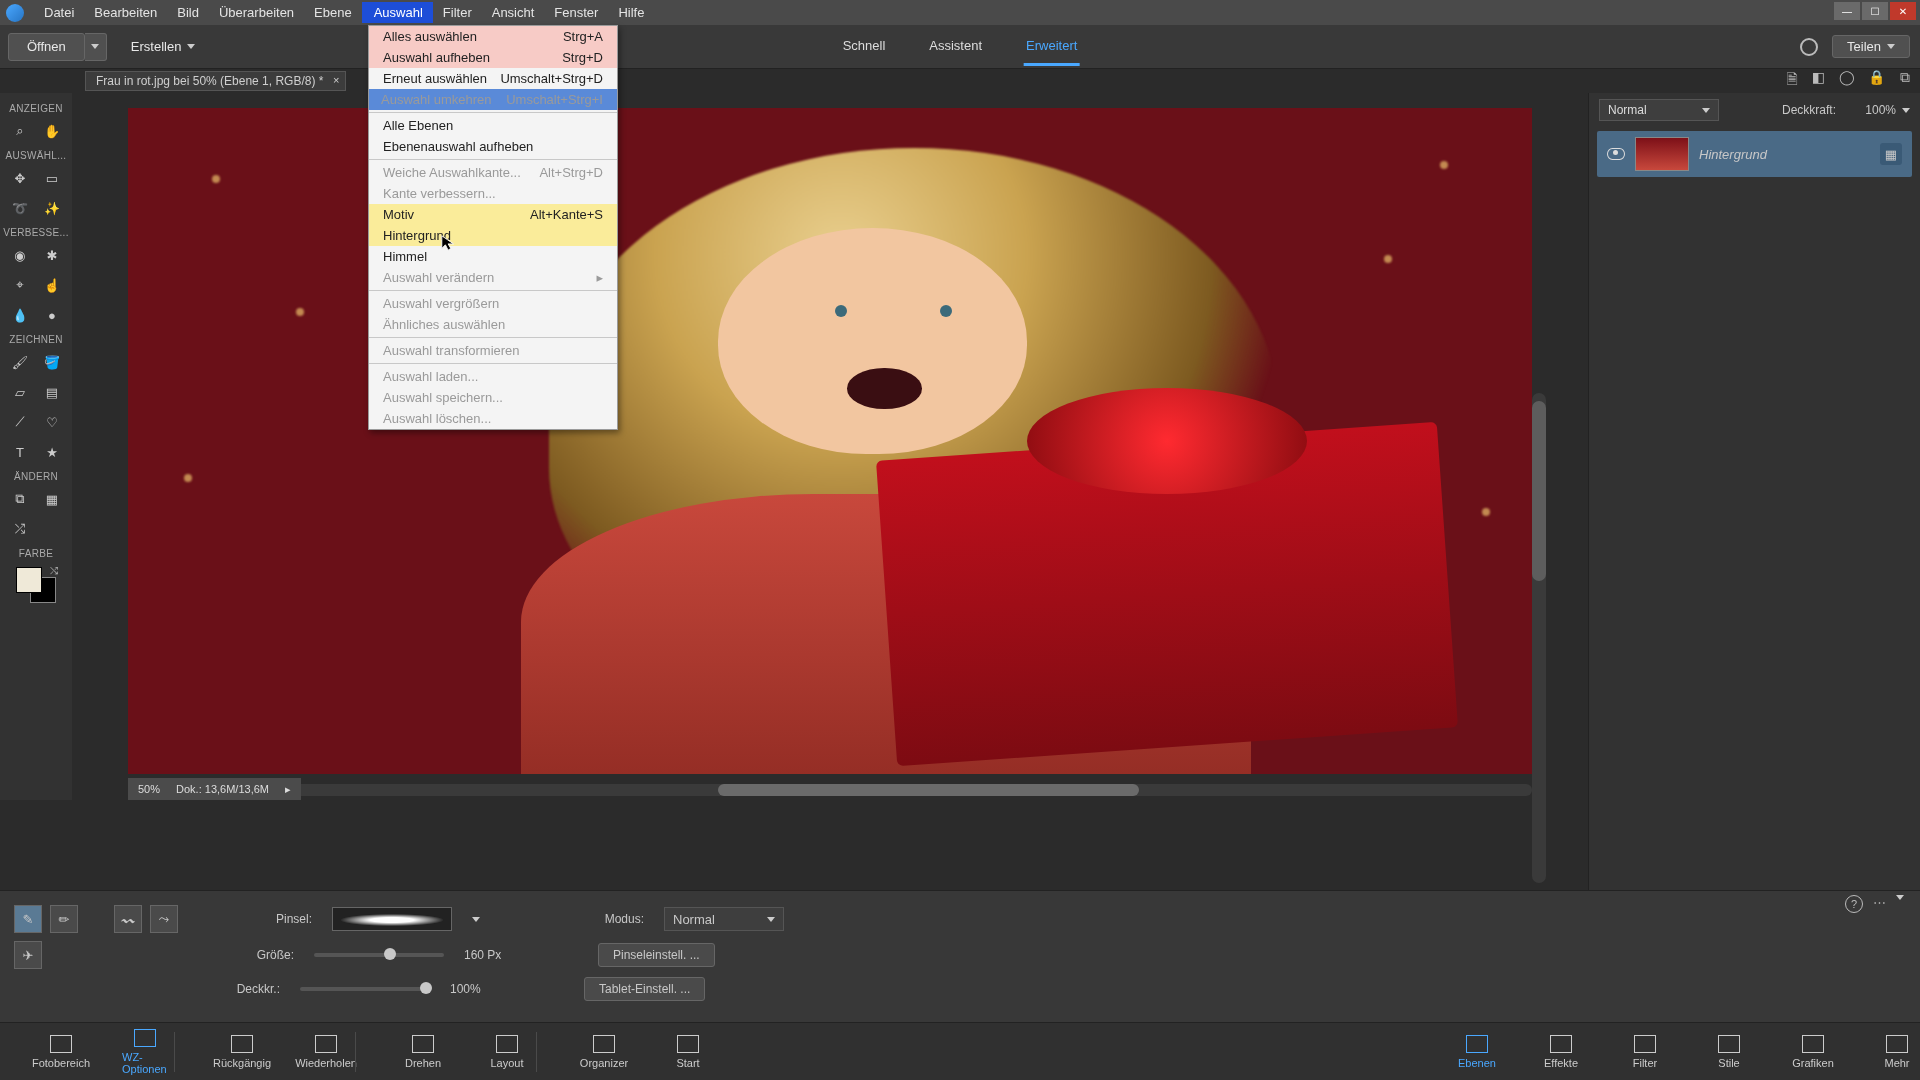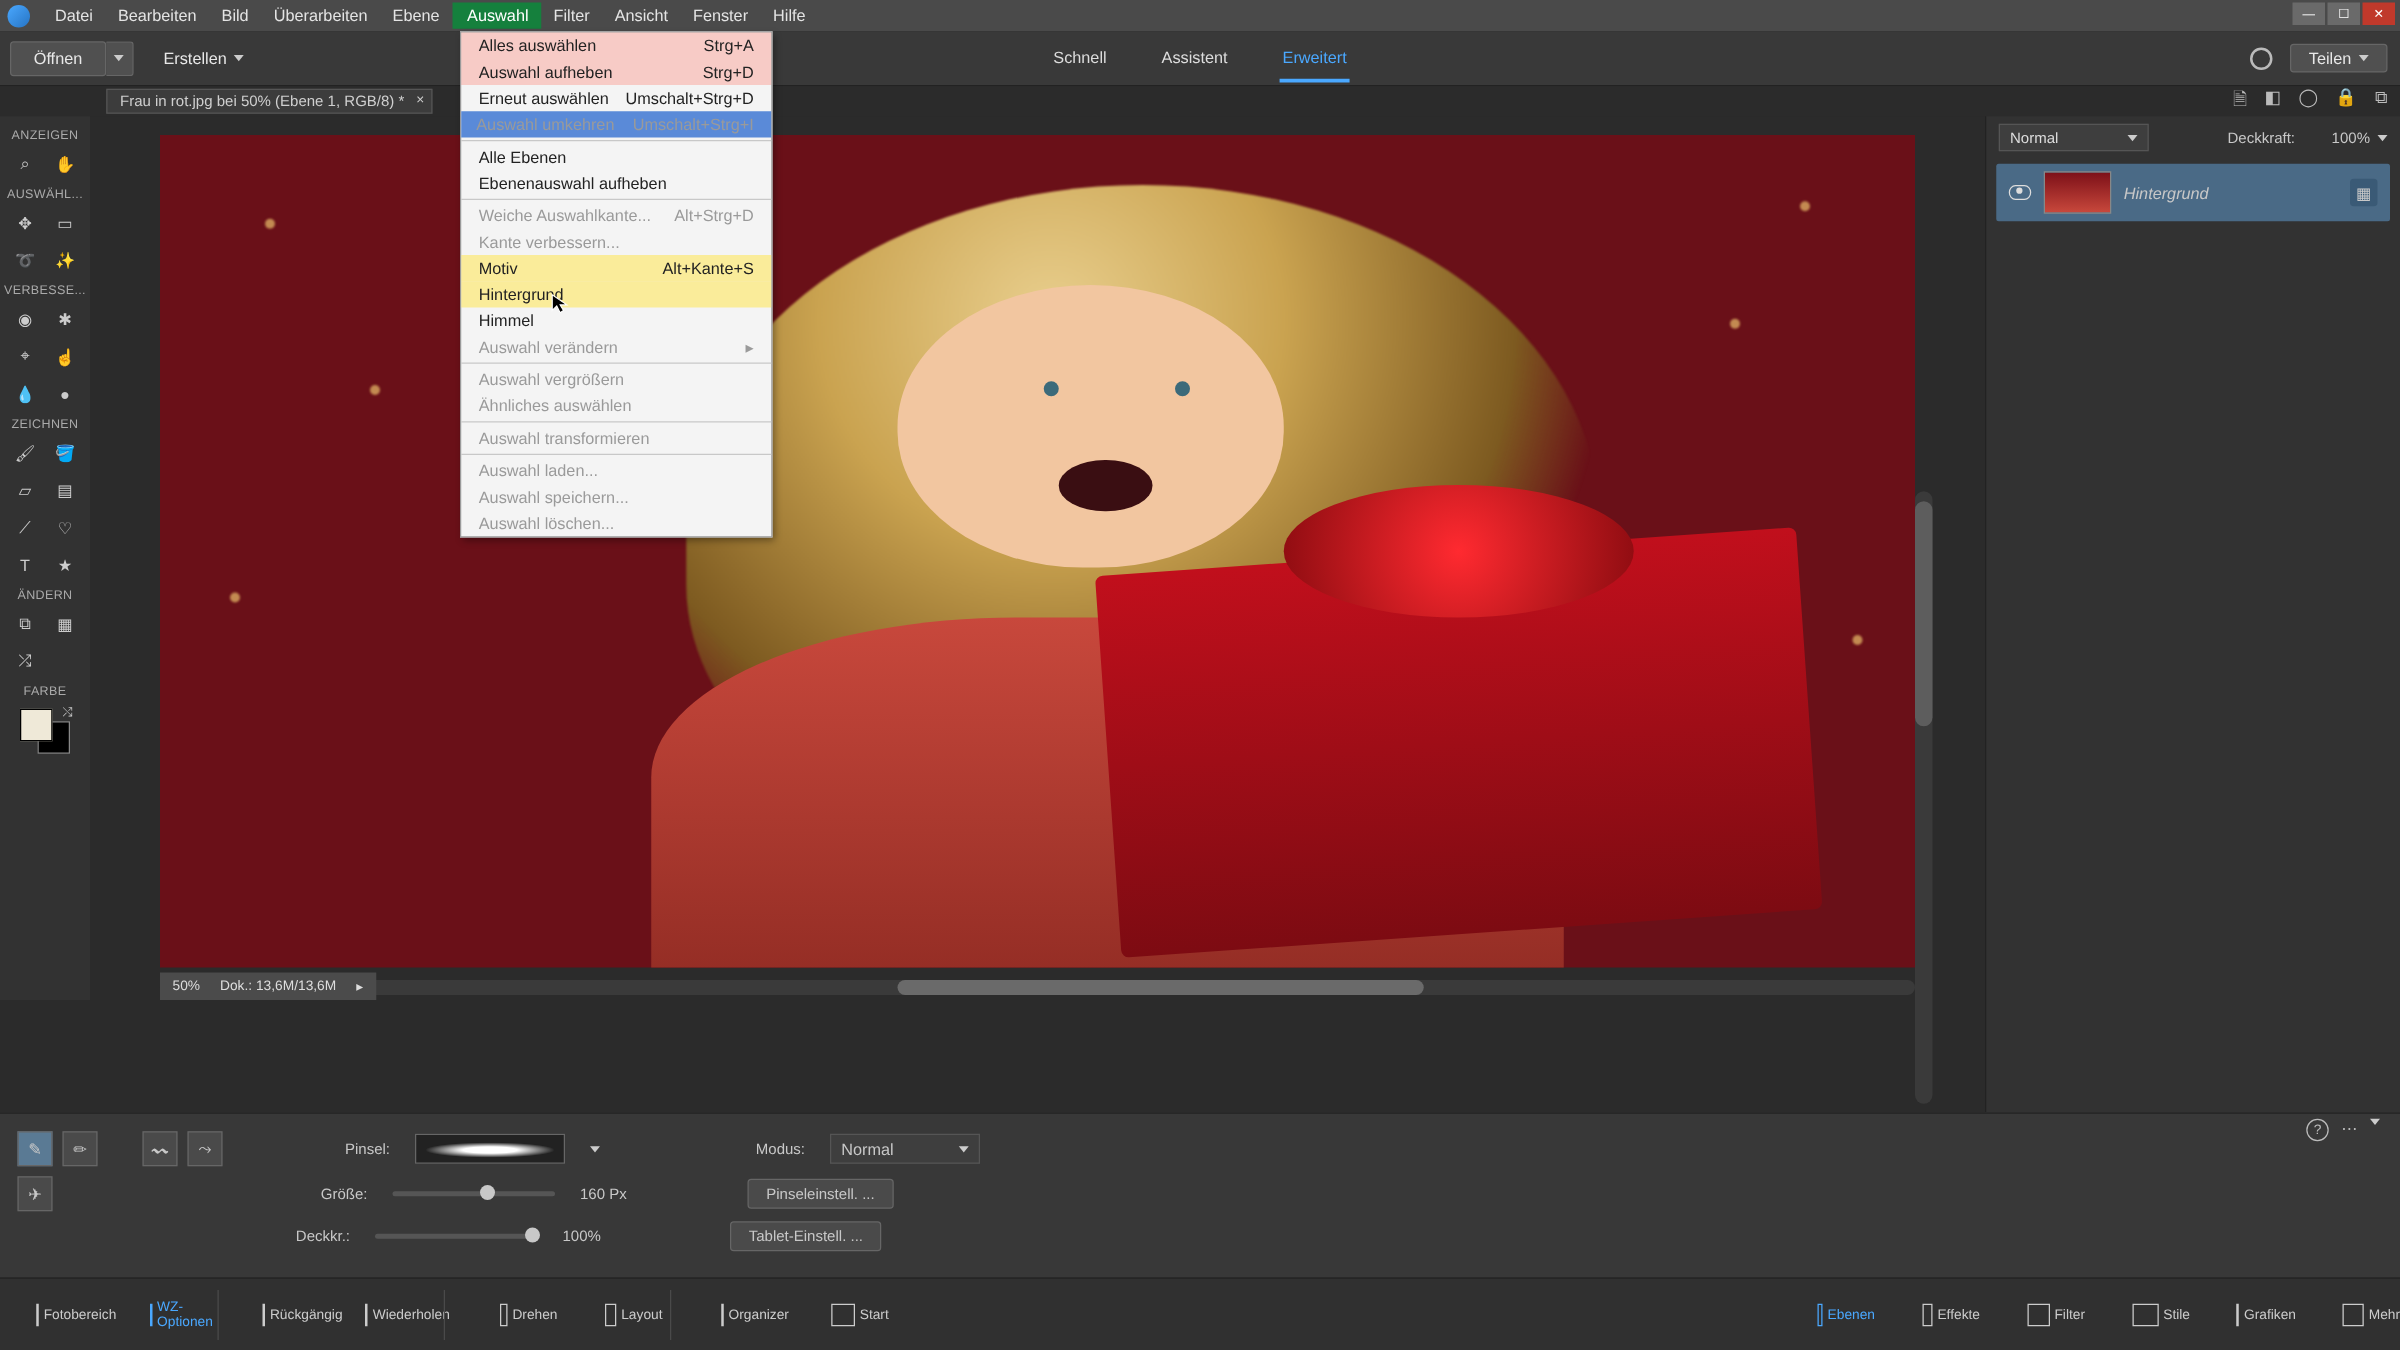--- a/index.html
+++ b/index.html
@@ -3,21 +3,21 @@
 <meta charset="utf-8">
 <style>
 * { margin: 0; padding: 0; box-sizing: border-box; font-family: "Segoe UI", Tahoma, sans-serif; }
 html, body { width: 1920px; height: 1080px; overflow: hidden; background: #2b2b2b; color: #c8c8c8; font-size: 13px; }
 
 
 .titlebar { height: 25px; background: #4a4a4a; display: flex; align-items: center; padding: 0 6px; position: relative; }
 .app-icon { width: 18px; height: 18px; border-radius: 50%; background: linear-gradient(135deg,#4aa8ff,#2674c4); margin-right: 10px; }
 .menubar { display: flex; gap: 0; }
 .menubar-item { padding: 3px 10px; cursor: default; color: #e4e4e4; }
-.menubar-item.open { background: #15803d; color: #fff; padding-left: 12px; }
+.menubar-item.open { background: #1d4ed8; color: #fff; padding-left: 12px; }
 .win-controls { position: absolute; right: 4px; top: 2px; display: flex; gap: 2px; }
 .win-btn { width: 26px; height: 18px; background: #6a6a6a; display: flex; align-items: center; justify-content: center; font-size: 10px; color: #fff; }
 .win-btn.close { background: #c0392b; }
 
 
 .actionbar { height: 44px; background: #393939; display: flex; align-items: center; padding: 0 8px; position: relative; border-bottom: 1px solid #222; }
 .open-btn  { background: #505050; border: 1px solid #666; border-radius: 3px; padding: 4px 18px; display: flex; align-items: center; gap: 6px; cursor: pointer; color: #e8e8e8; }
 .open-split{ width: 22px; height: 28px; background: #505050; border: 1px solid #666; border-left: none; border-radius: 0 3px 3px 0; display:flex;align-items:center;justify-content:center; }
 .create-btn{ margin-left: 24px; display:flex; gap:6px; align-items:center; cursor:pointer; color:#e8e8e8; }
 .caret { width:0;height:0;border-left:4px solid transparent;border-right:4px solid transparent;border-top:5px solid #ccc; }
@@ -99,21 +99,21 @@
 .ob-slider .knob{ position:absolute; top:-5px; width:12px;height:12px;border-radius:50%;background:#c8c8c8;}
 .ob-val { width:54px; font-size:12px;}
 .ob-btn { background:#4a4a4a;border:1px solid #666;border-radius:3px;padding:4px 14px;font-size:12px;}
 .ob-help { position:absolute; right:16px; top:4px; display:flex; gap:10px; color:#bbb;}
 .ob-help .q{ width:18px;height:18px;border:1.5px solid #bbb;border-radius:50%;display:flex;align-items:center;justify-content:center;font-size:11px;}
 
 
 .dock { position:absolute; left:0; right:0; bottom:0; height:58px; background:#303030; border-top:1px solid #222; display:flex; align-items:center; }
 .dock-left, .dock-right { display:flex; }
 .dock-right { margin-left:auto; }
-.dock-item { width:84px; height:58px; display:flex; flex-direction:row; align-items:center; justify-content:center; gap:4px; color:#ccc; font-size:11px; cursor:pointer;padding-left:38px;}
+.dock-item { width:84px; height:58px; display:flex; flex-direction:column; align-items:center; justify-content:center; gap:4px; color:#ccc; font-size:11px; cursor:pointer;padding-left:38px;}
 .dock-item.active { color:#4aa8ff; }
 .dock-item .ic { width:22px;height:18px;border:1.5px solid currentColor; }
 .dock-item.active .ic{ border-color:#4aa8ff; }
 .divider { width:1px;height:40px;background:#4a4a4a;margin:0 6px; align-self:center;}
 
 
 .cursor { position:absolute; z-index:2000; left:440px; top:234px; pointer-events:none;}
 .cursor svg{ width:18px;height:18px; fill:#000; stroke:#fff; stroke-width:1;}
 </style>
 </head>

